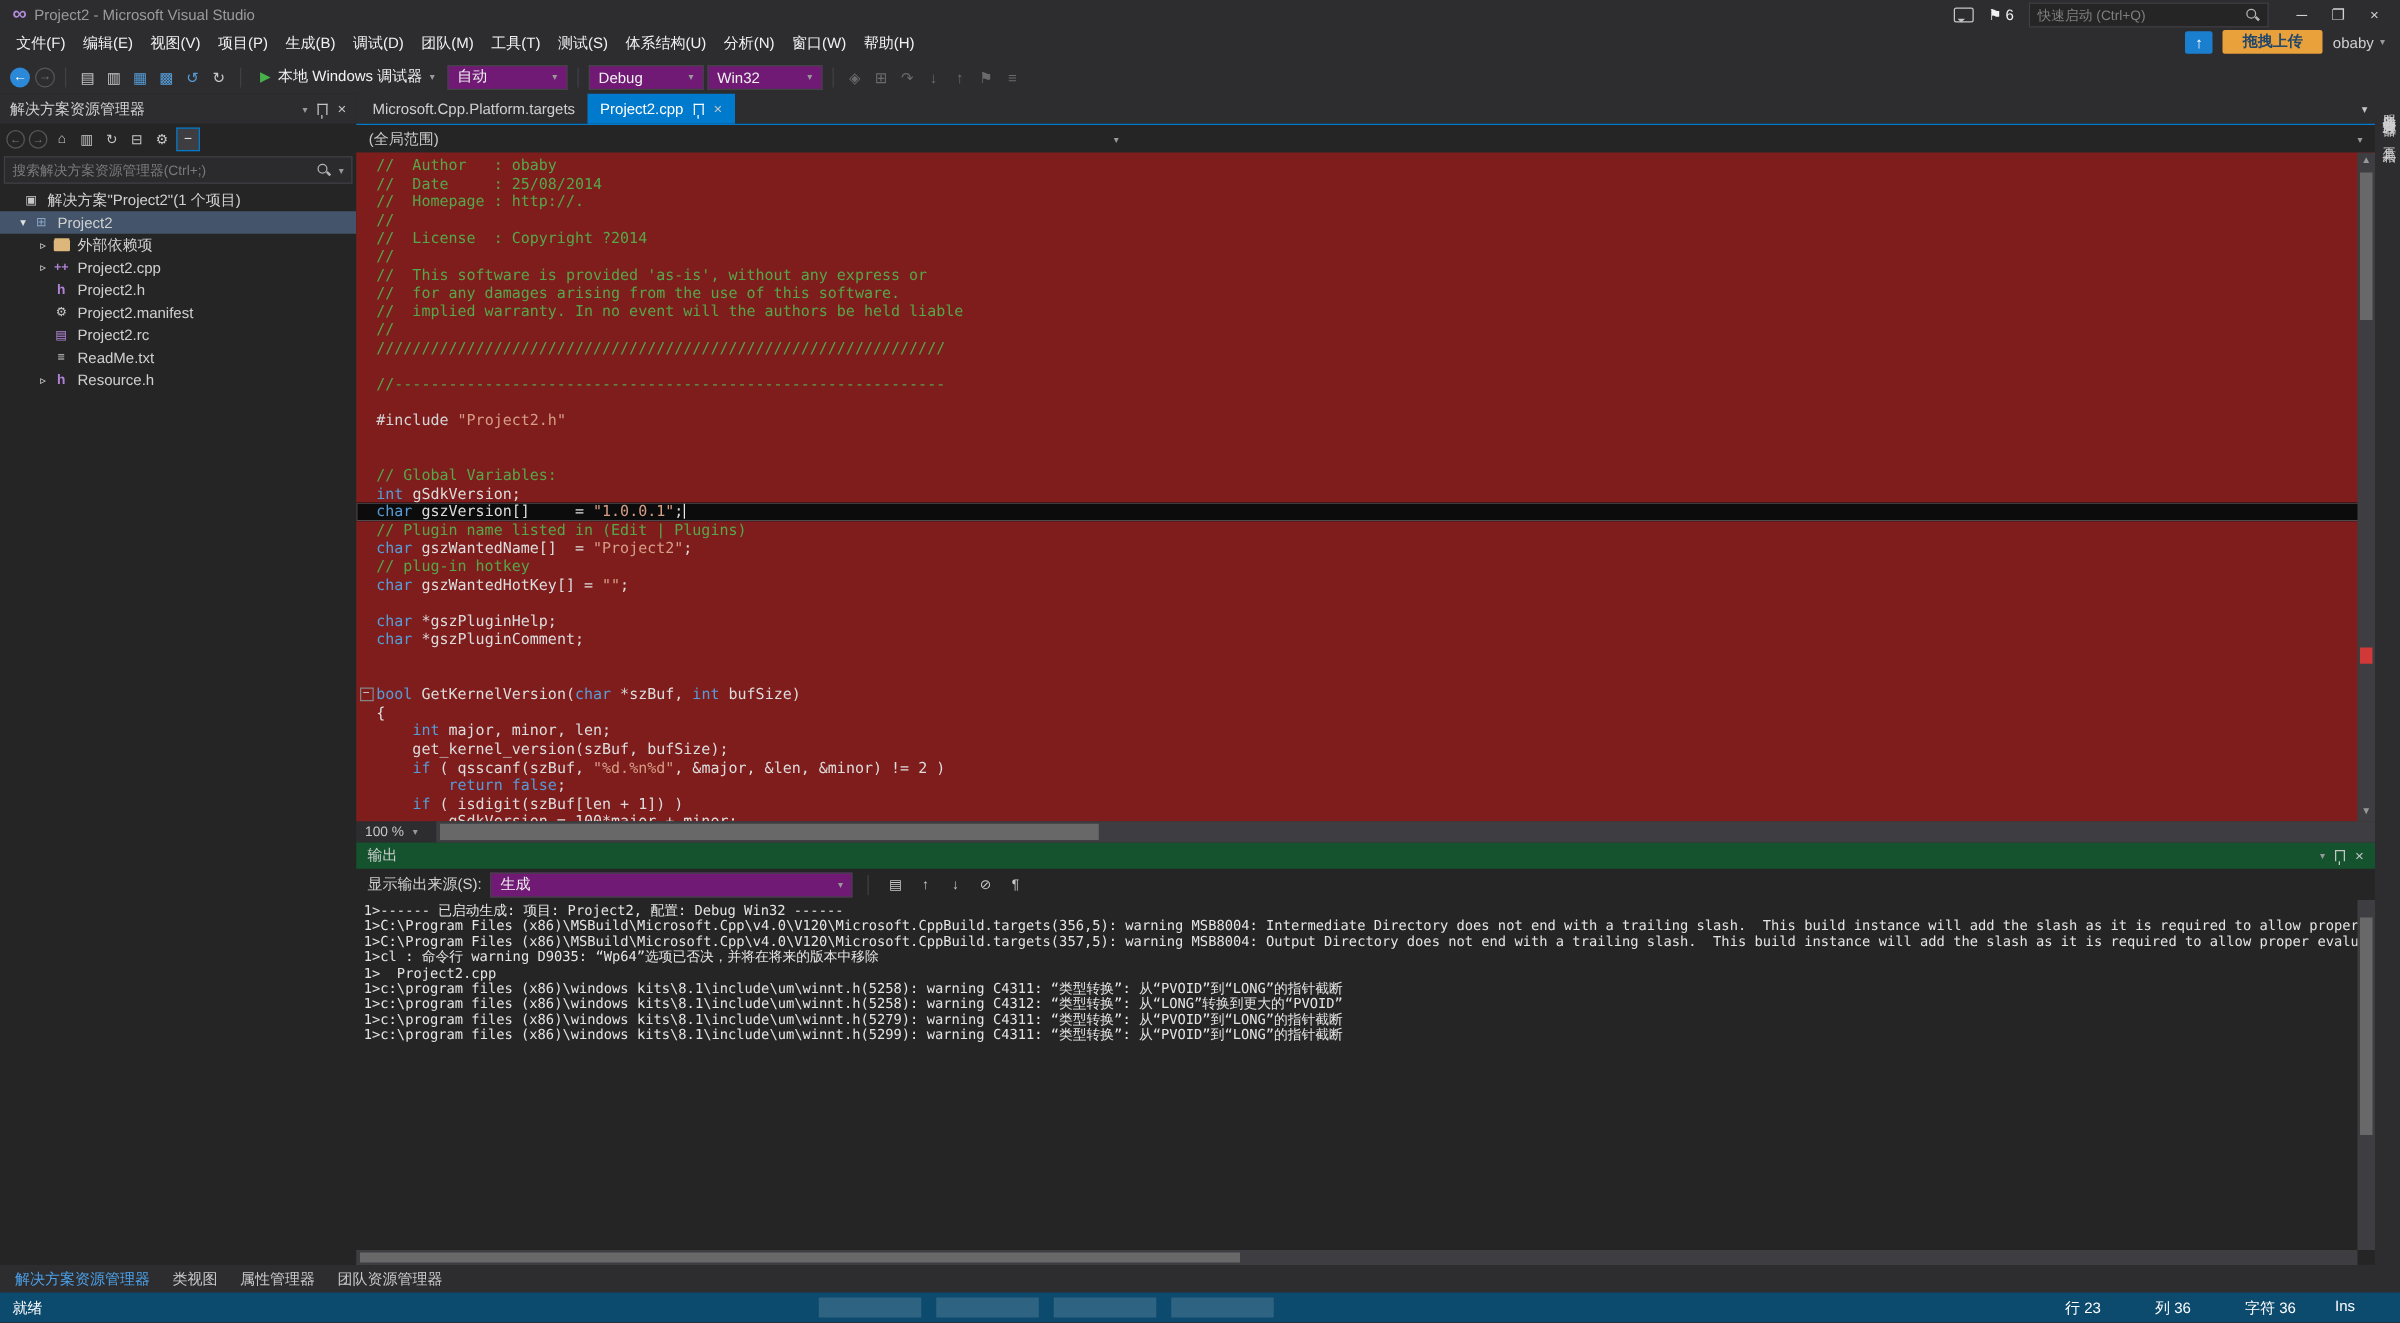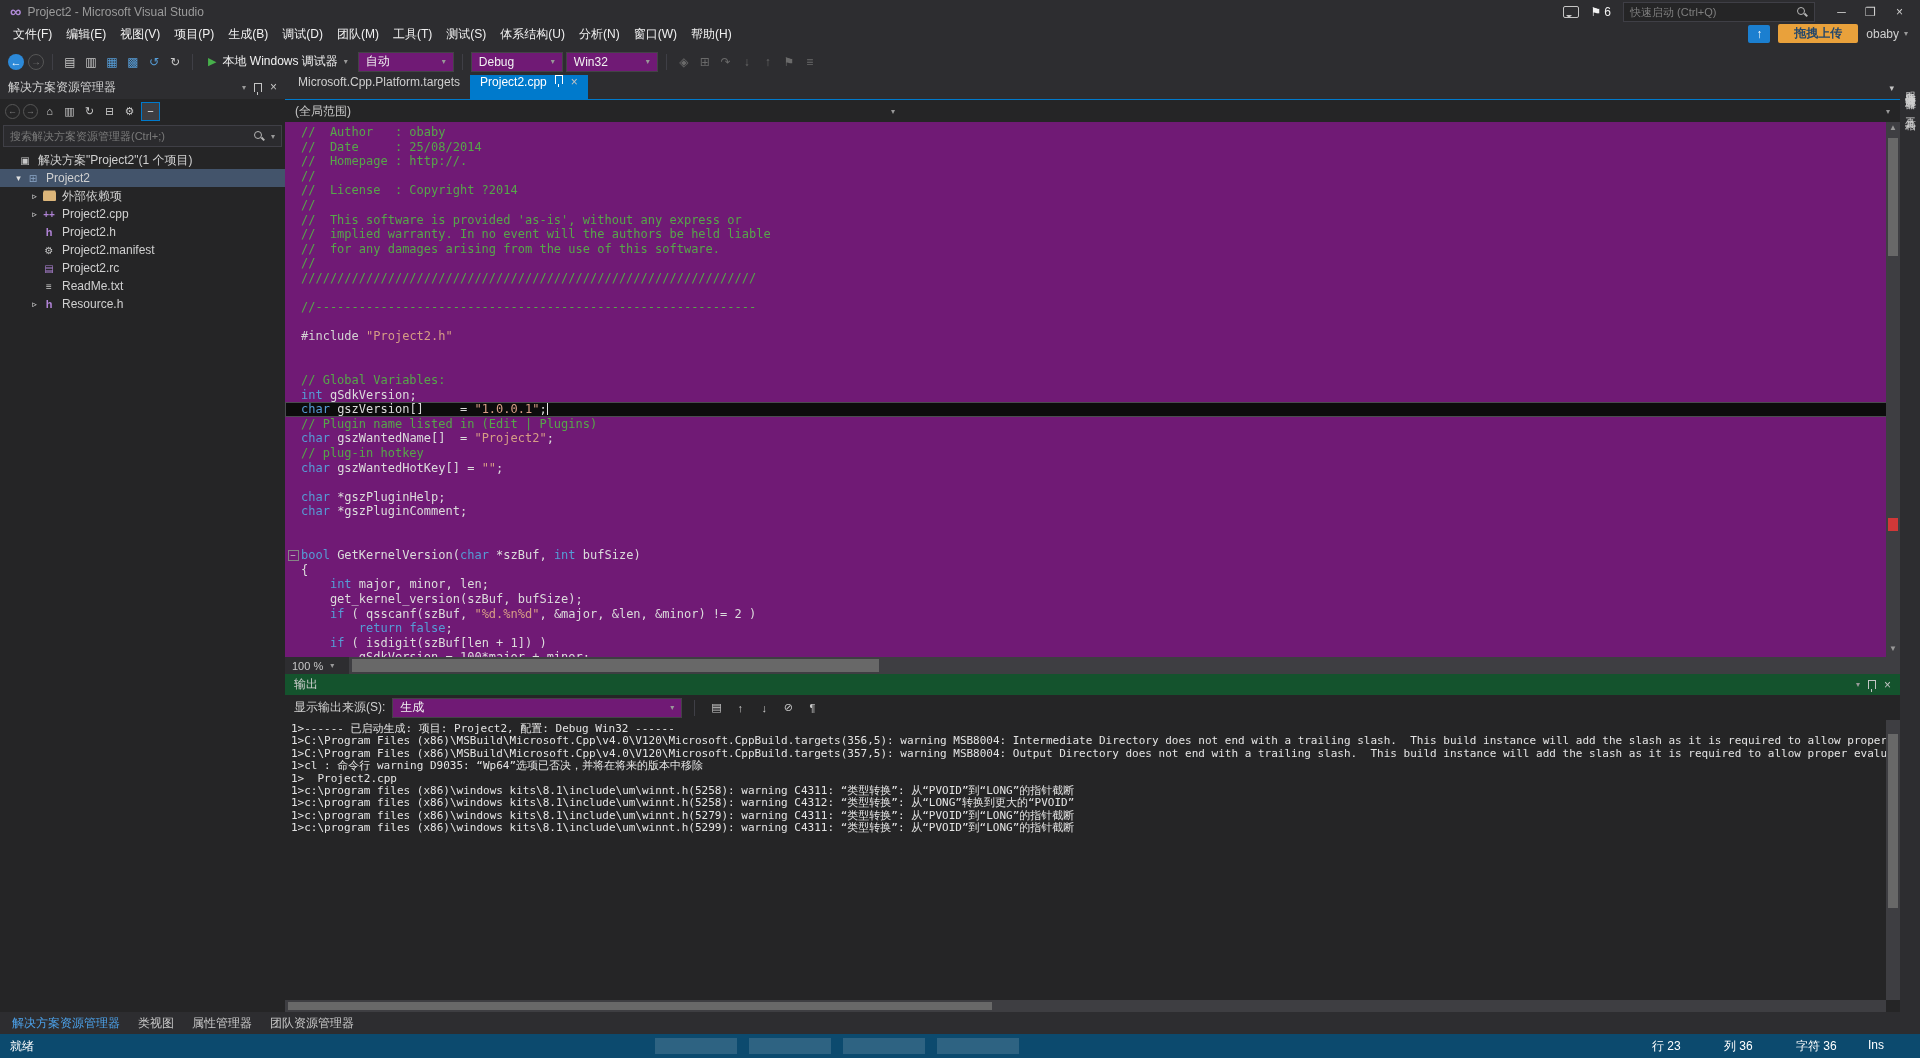--- a/index.html
+++ b/index.html
@@ -75,33 +75,33 @@
   .ic-h{color:#b083d6;font-weight:bold;font-size:11px}
   .ic-manifest{color:#c8c8c8}
   .ic-rc{color:#b083d6}
   .ic-txt{color:#c8c8c8}
   .ic-folder{position:relative}
   .ic-folder::before{content:"";width:13px;height:9px;background:#dcb67a;border-radius:1px;box-shadow:0 -2px 0 -0.5px #dcb67a;display:block}
 
   
   .center{flex:1;display:flex;flex-direction:column;min-width:0;min-height:0}
   .tab-row{height:24px;display:flex;align-items:flex-end;padding-left:3px;position:relative;flex:none}
-  .tab{height:24px;display:flex;align-items:flex-start;padding:0 10px;color:#cfcfcf;gap:8px}
+  .tab{height:24px;display:flex;align-items:center;padding:0 10px;color:#cfcfcf;gap:8px}
   .tab.active{background:#007acc;color:#fff}
   .tab.active .pin{border-color:#fff}
   .tab.active .pin::after{background:#fff}
   .tab-chevron{position:absolute;right:6px;bottom:6px;color:#c5c5c5;font-size:9px}
 
   .nav-bar{height:22px;background:#252526;border-top:1px solid #007acc;display:flex;align-items:center;flex:none;box-sizing:content-box}
   .nav-combo{height:100%;display:flex;align-items:center;padding:0 10px;color:#c8c8c8;box-sizing:border-box}
   .nav-combo.first{width:620px}
   .nav-combo.second{flex:1}
   .nav-combo .arr{margin-left:auto}
 
-  .code-wrap{flex:1;background:#701a75;position:relative;overflow:hidden;min-height:0}
+  .code-wrap{flex:1;background:#7f1d1d;position:relative;overflow:hidden;min-height:0}
   .code-lines{padding-top:3px;font-family:"DejaVu Sans Mono","Liberation Mono",monospace;font-size:12px;line-height:14.6px;color:#dcdcdc}
   .cl{display:flex;height:14.6px;white-space:pre}
   .fold-col{width:16px;flex:none;display:flex;align-items:center;justify-content:center}
   .fold-box{width:9px;height:9px;border:1px solid #858585;color:#c8c8c8;font-size:9px;line-height:7px;display:flex;align-items:center;justify-content:center}
   .cl.current{background:#0c0c0c;box-shadow:inset 0 0 0 1px #4b4b50}
   .tk-c{color:#57a64a}.tk-k{color:#569cd6}.tk-s{color:#d69d85}.tk-p{color:#dcdcdc}.tk-pp{color:#d4d4d4}
   .caret{display:inline-block;width:1px;height:12px;background:#e8e8e8;vertical-align:-2px}
   .ed-vscroll{position:absolute;top:0;right:0;bottom:0;width:14px;background:#3e3e42}
   .ed-vscroll .sb-arrow{position:absolute;left:0;right:0;text-align:center;color:#999;font-size:8px;height:12px}
   .ed-vscroll .thumb{position:absolute;top:16px;left:2px;right:2px;height:118px;background:#686868}
@@ -339,22 +339,22 @@
 
       <div class="code-wrap" data-name="code-editor">
         <div id="code-lines" class="code-lines" data-name="code-lines">
             <div class="cl" data-name="code-line"><span class="fold-col" data-name="fold-margin"></span><span data-name="code-text"><span class="tk-c">//  Author   : obaby</span></span></div>
             <div class="cl" data-name="code-line"><span class="fold-col" data-name="fold-margin"></span><span data-name="code-text"><span class="tk-c">//  Date     : 25/08/2014</span></span></div>
             <div class="cl" data-name="code-line"><span class="fold-col" data-name="fold-margin"></span><span data-name="code-text"><span class="tk-c">//  Homepage : http://.</span></span></div>
             <div class="cl" data-name="code-line"><span class="fold-col" data-name="fold-margin"></span><span data-name="code-text"><span class="tk-c">//</span></span></div>
             <div class="cl" data-name="code-line"><span class="fold-col" data-name="fold-margin"></span><span data-name="code-text"><span class="tk-c">//  License  : Copyright ?2014</span></span></div>
             <div class="cl" data-name="code-line"><span class="fold-col" data-name="fold-margin"></span><span data-name="code-text"><span class="tk-c">//</span></span></div>
             <div class="cl" data-name="code-line"><span class="fold-col" data-name="fold-margin"></span><span data-name="code-text"><span class="tk-c">//  This software is provided 'as-is', without any express or</span></span></div>
+            <div class="cl" data-name="code-line"><span class="fold-col" data-name="fold-margin"></span><span data-name="code-text"><span class="tk-c">//  for any damages arising from the use of this software.</span></span></div>
             <div class="cl" data-name="code-line"><span class="fold-col" data-name="fold-margin"></span><span data-name="code-text"><span class="tk-c">//  implied warranty. In no event will the authors be held liable</span></span></div>
-            <div class="cl" data-name="code-line"><span class="fold-col" data-name="fold-margin"></span><span data-name="code-text"><span class="tk-c">//  for any damages arising from the use of this software.</span></span></div>
             <div class="cl" data-name="code-line"><span class="fold-col" data-name="fold-margin"></span><span data-name="code-text"><span class="tk-c">//</span></span></div>
             <div class="cl" data-name="code-line"><span class="fold-col" data-name="fold-margin"></span><span data-name="code-text"><span class="tk-c">///////////////////////////////////////////////////////////////</span></span></div>
             <div class="cl" data-name="code-line"><span class="fold-col" data-name="fold-margin"></span><span data-name="code-text"></span></div>
             <div class="cl" data-name="code-line"><span class="fold-col" data-name="fold-margin"></span><span data-name="code-text"><span class="tk-c">//-------------------------------------------------------------</span></span></div>
             <div class="cl" data-name="code-line"><span class="fold-col" data-name="fold-margin"></span><span data-name="code-text"></span></div>
             <div class="cl" data-name="code-line"><span class="fold-col" data-name="fold-margin"></span><span data-name="code-text"><span class="tk-pp">#include </span><span class="tk-s">"Project2.h"</span></span></div>
             <div class="cl" data-name="code-line"><span class="fold-col" data-name="fold-margin"></span><span data-name="code-text"></span></div>
             <div class="cl" data-name="code-line"><span class="fold-col" data-name="fold-margin"></span><span data-name="code-text"></span></div>
             <div class="cl" data-name="code-line"><span class="fold-col" data-name="fold-margin"></span><span data-name="code-text"><span class="tk-c">// Global Variables:</span></span></div>
             <div class="cl" data-name="code-line"><span class="fold-col" data-name="fold-margin"></span><span data-name="code-text"><span class="tk-k">int</span><span class="tk-p"> gSdkVersion;</span></span></div>

